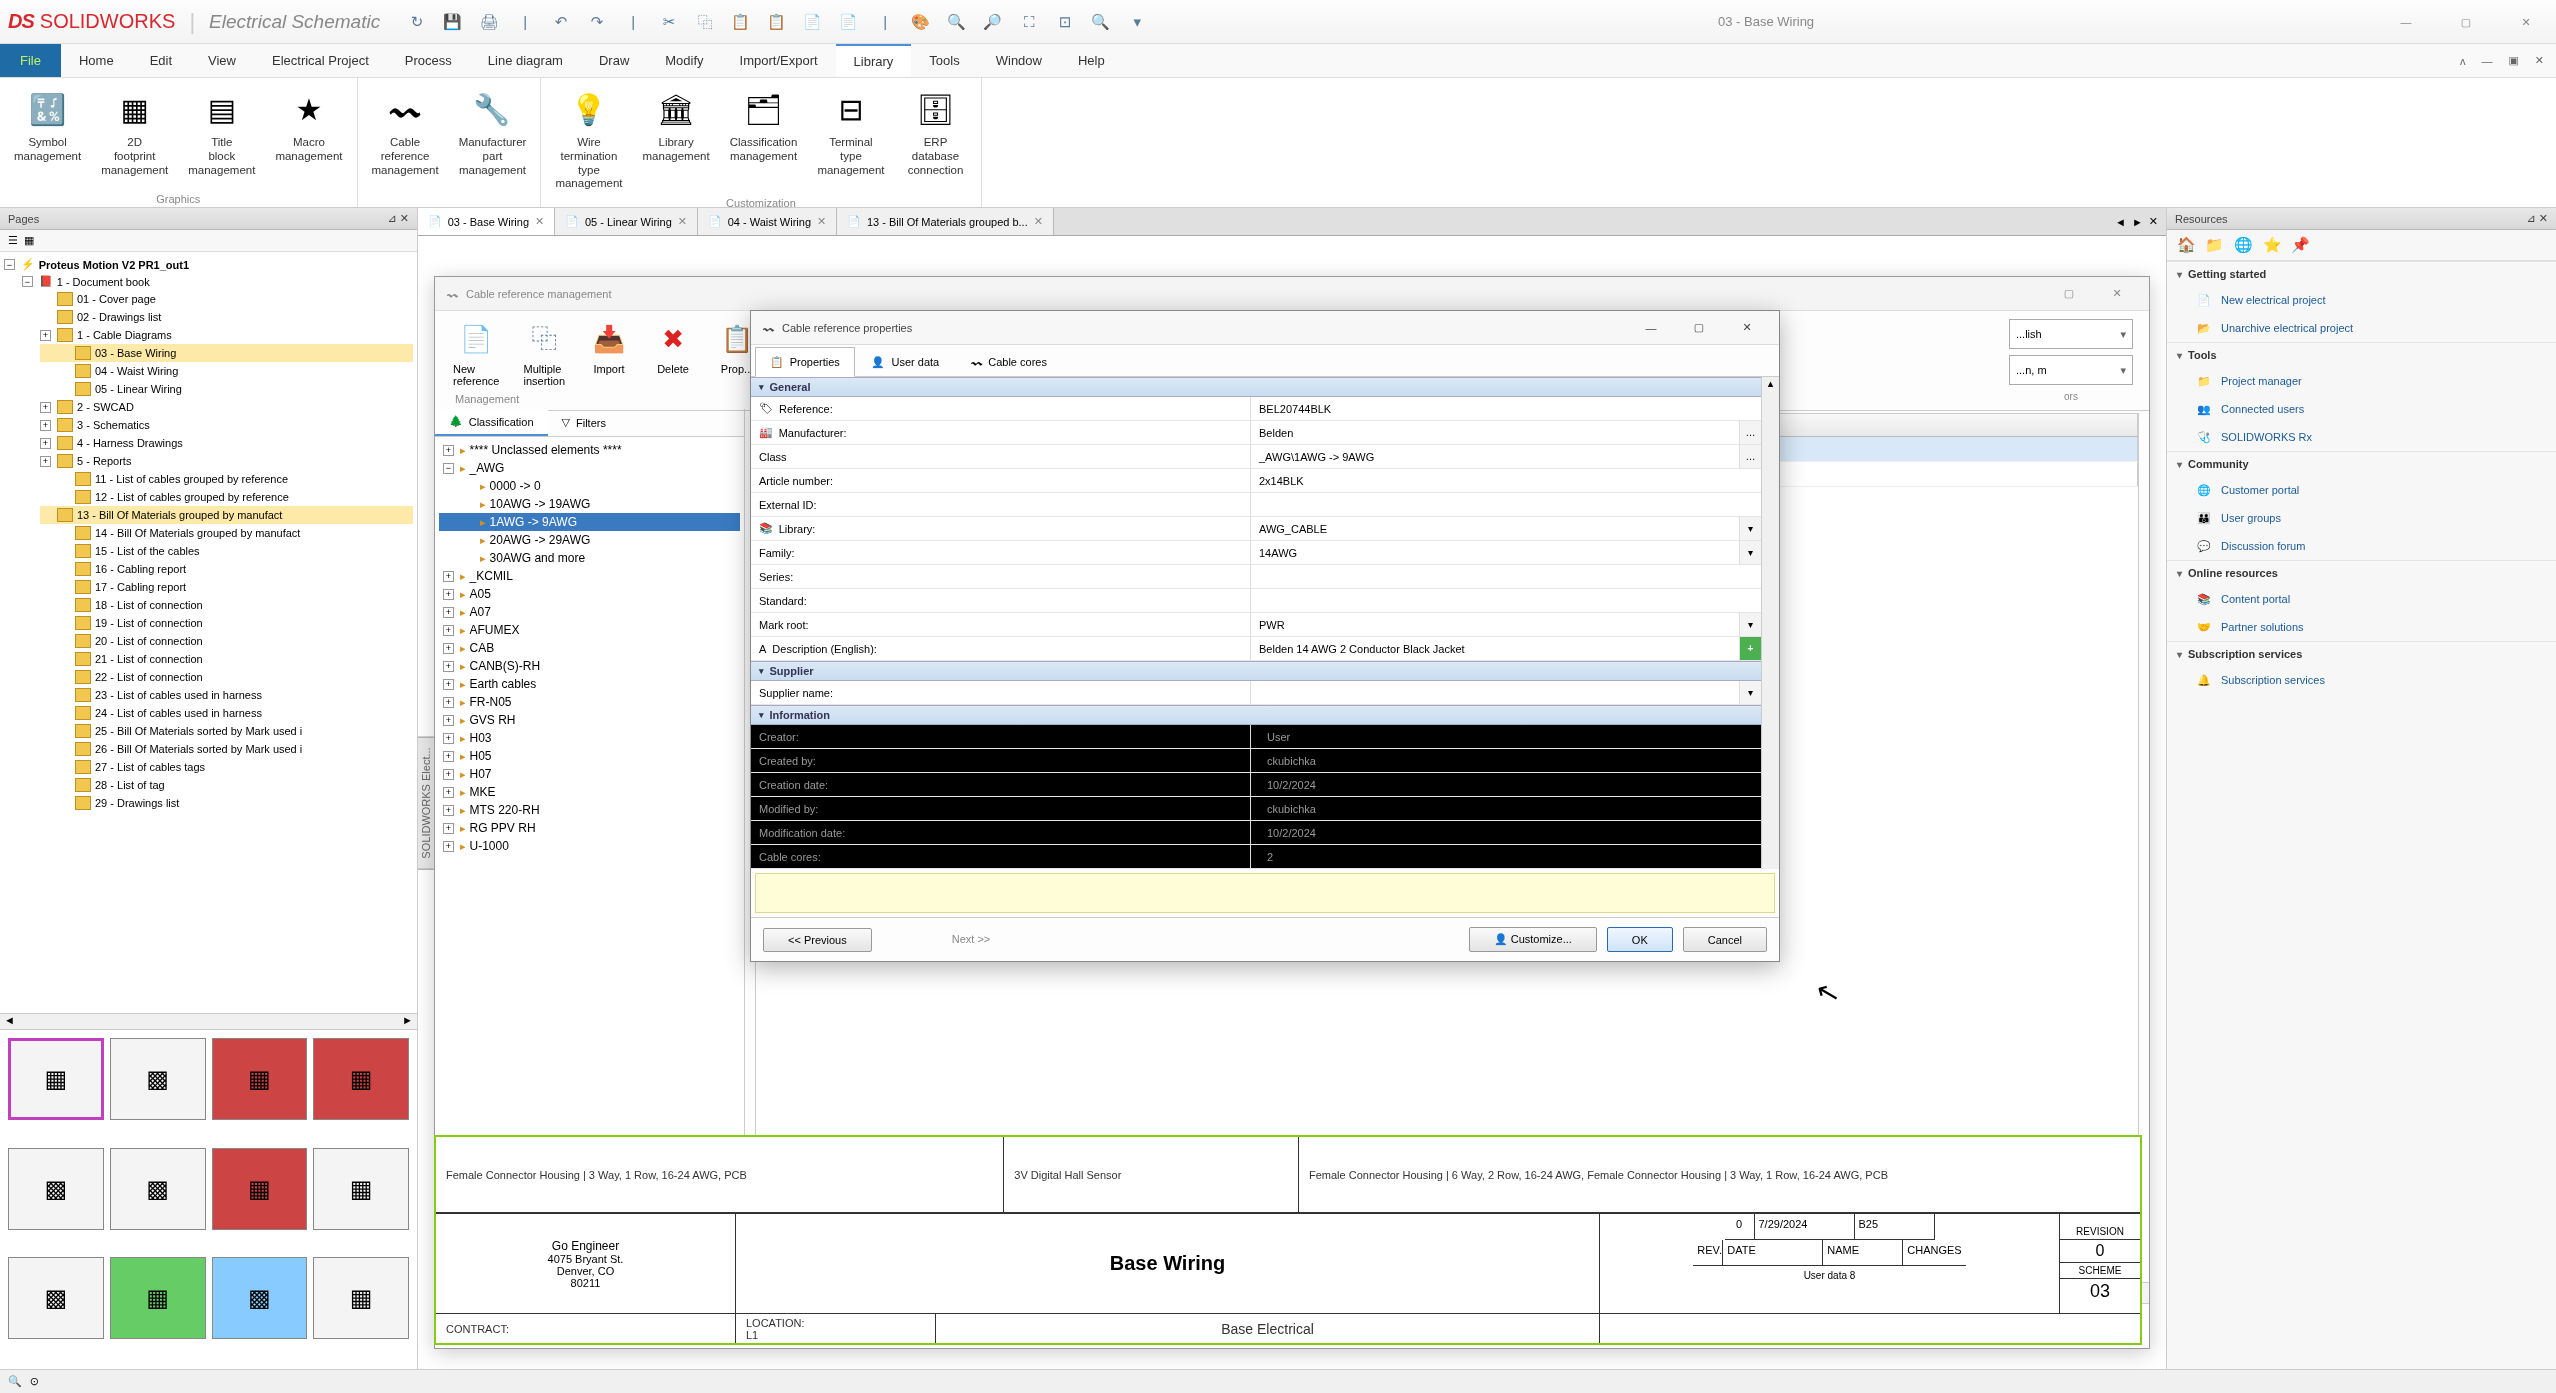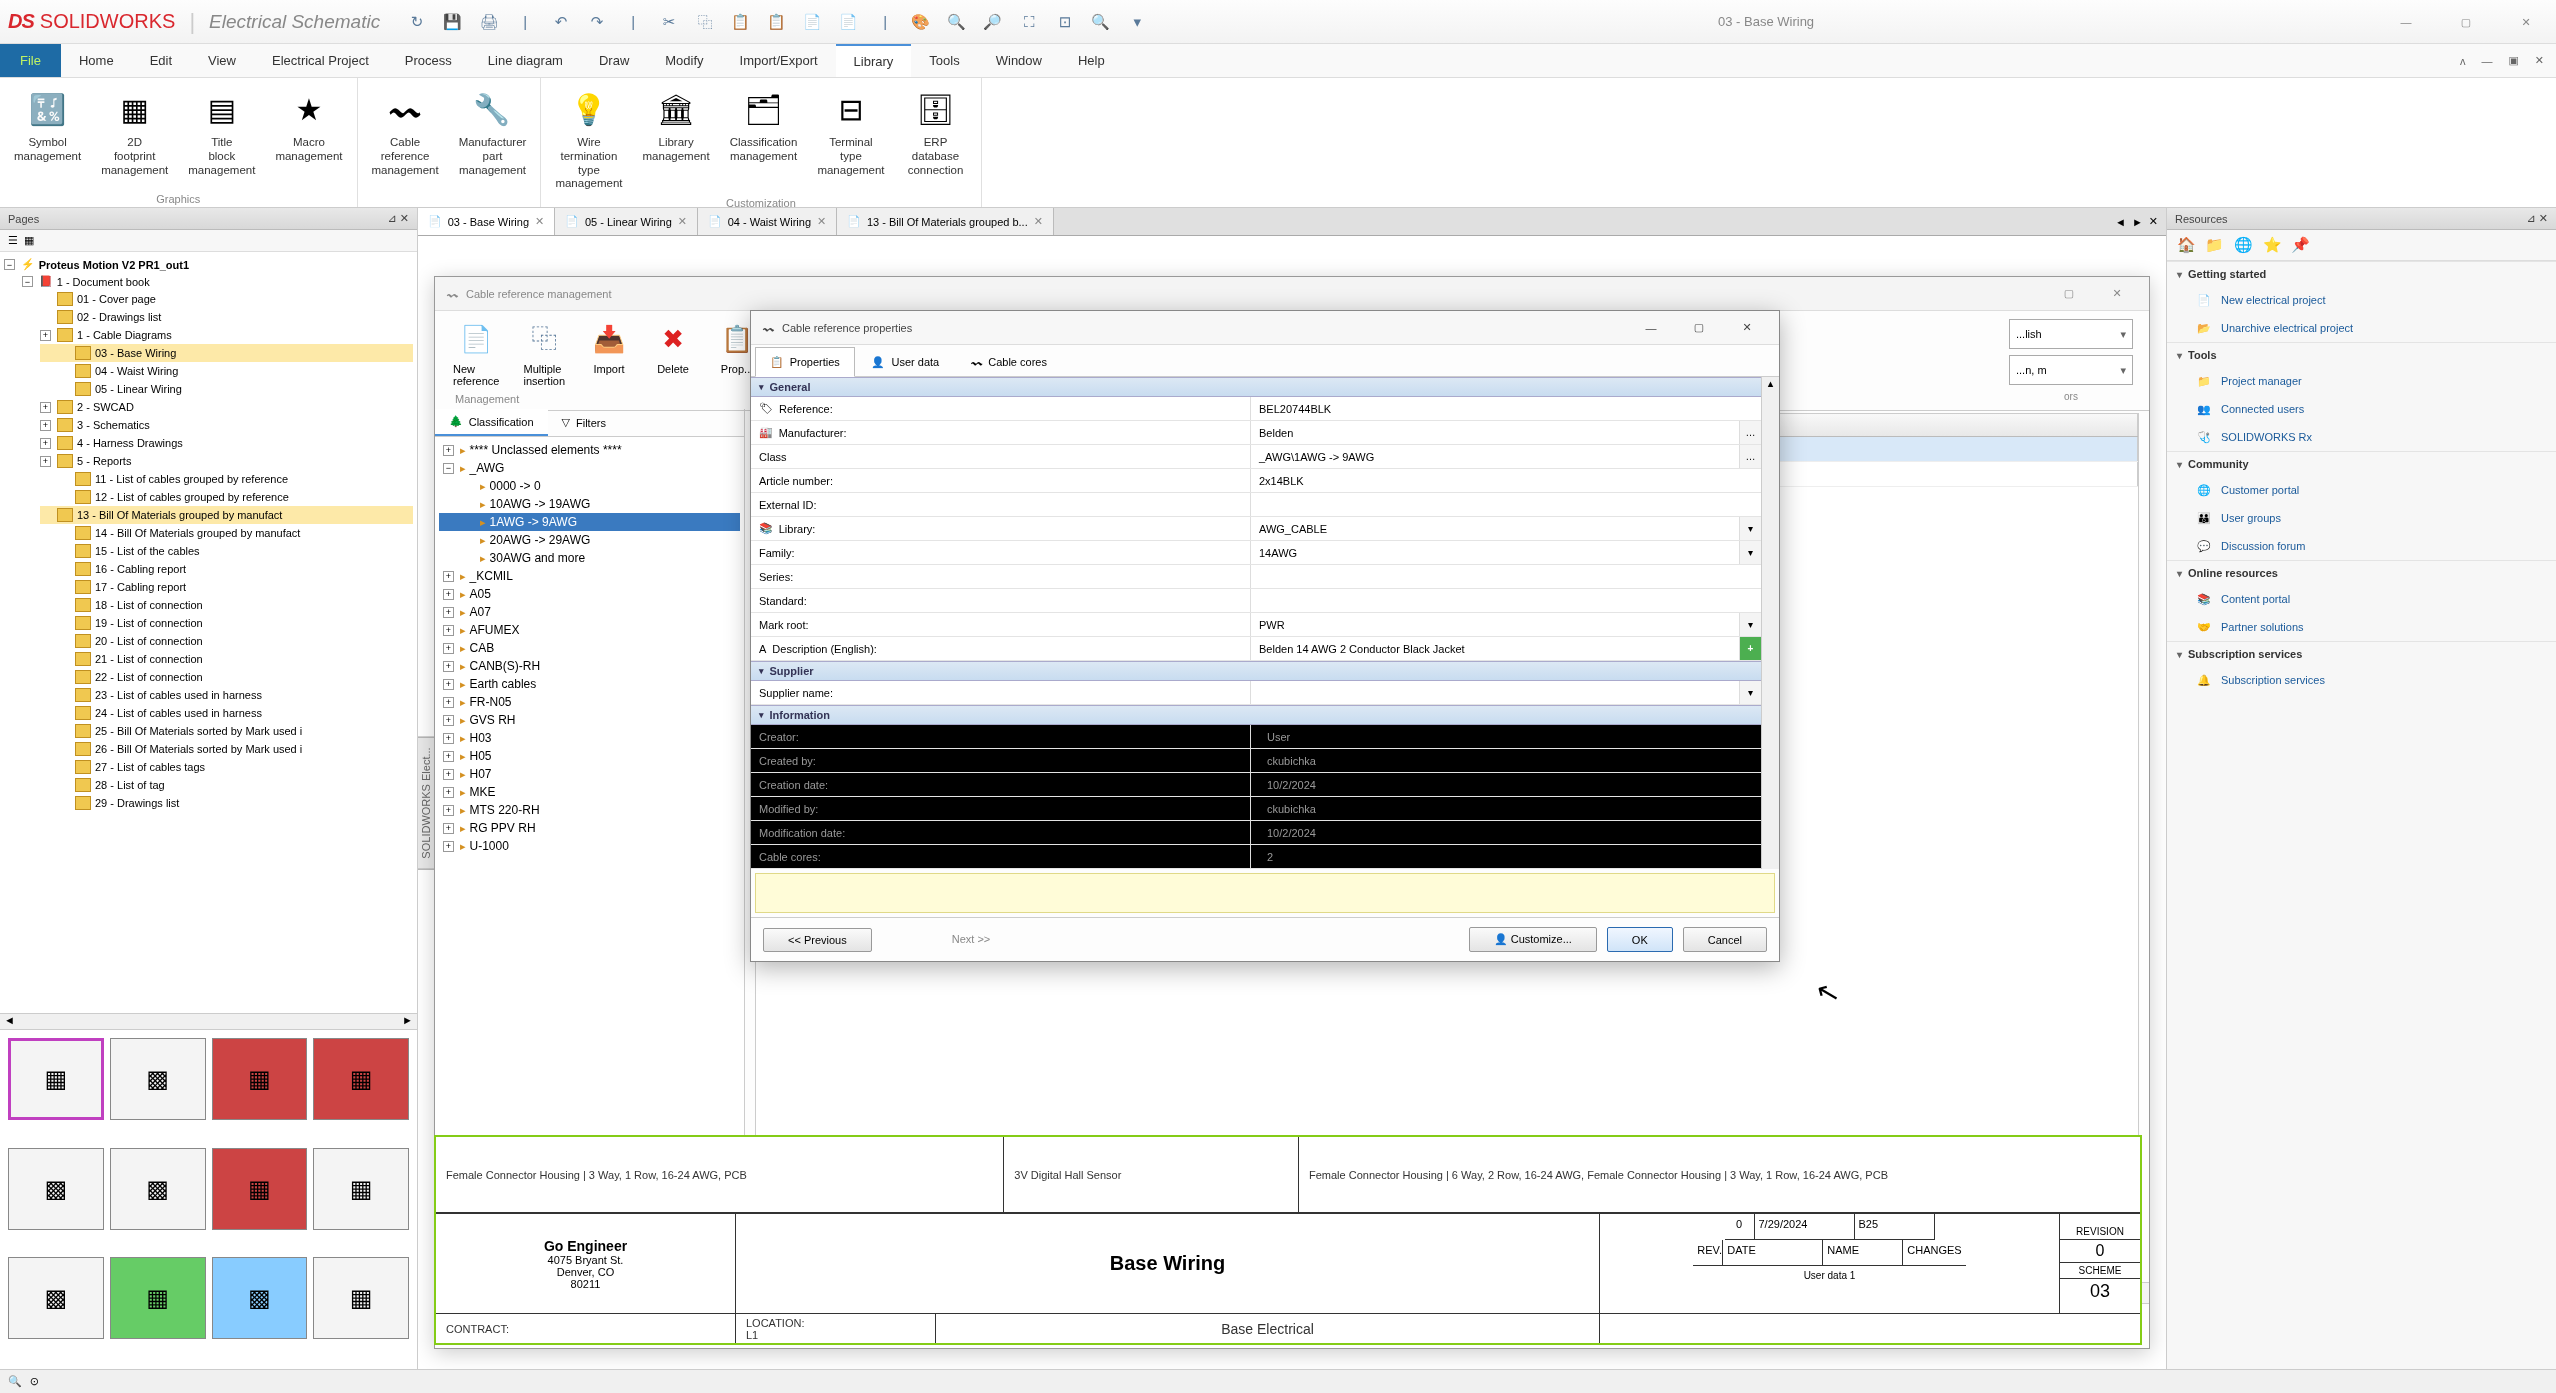--- a/index.html
+++ b/index.html
@@ -643,40 +643,40 @@
             </div>
           <div class="sheet-box" style="flex:1">
               <span>3V Digital Hall Sensor</span>
             </div>
           <div class="sheet-box" style="flex:3;border-right:none">
               <span>Female Connector Housing | 6 Way, 2 Row, 16-24 AWG, Female Connector Housing | 3 Way, 1 Row, 16-24 AWG, PCB</span>
             </div>
         </div>
         <div class="tb">
           <div class="tb-cell" style="width:300px">
-            <div style="font-size:14px;font-weight:bold">Go Engineer</div>
+            <div style="font-size:12px;font-weight:normal">Go Engineer</div>
             <div>4075 Bryant St.</div>
             <div>Denver, CO</div>
             <div>80211</div>
           </div>
           <div class="tb-cell" style="flex:1;font-size:20px;font-weight:bold">Base Wiring</div>
           <div class="tb-cell" style="width:460px;padding:0">
             <div style="display:flex;border-bottom:1px solid #333;height:26px">
               <div style="width:30px;border-right:1px solid #333;text-align:center;padding:4px">0</div>
               <div style="width:100px;border-right:1px solid #333;padding:4px">7/29/2024</div>
               <div style="width:80px;border-right:1px solid #333;padding:4px">B25</div>
               <div style="flex:1"></div>
             </div>
             <div style="display:flex;border-bottom:1px solid #333;height:26px;font-size:10px">
               <div style="width:30px;border-right:1px solid #333;text-align:center;padding:4px">REV.</div>
               <div style="width:100px;border-right:1px solid #333;padding:4px">DATE</div>
               <div style="width:80px;border-right:1px solid #333;padding:4px">NAME</div>
               <div style="flex:1;padding:4px">CHANGES</div>
             </div>
-            <div style="flex:1;padding:4px;font-size:10px">User data 1</div>
+            <div style="flex:1;padding:4px;font-size:10px">User data 8</div>
           </div>
           <div class="tb-cell" style="width:80px;border-right:none;padding:0">
             <div style="border-bottom:1px solid #333;width:100%;text-align:center;font-size:10px;padding:2px">REVISION</div>
             <div style="border-bottom:1px solid #333;width:100%;text-align:center;font-size:16px;padding:2px">0</div>
             <div style="border-bottom:1px solid #333;width:100%;text-align:center;font-size:10px;padding:2px">SCHEME</div>
             <div style="width:100%;text-align:center;font-size:18px;padding:2px">03</div>
           </div>
         </div>
         <div style="display:flex;border-top:1px solid #333;height:30px">
           <div class="sheet-box" style="width:300px">

